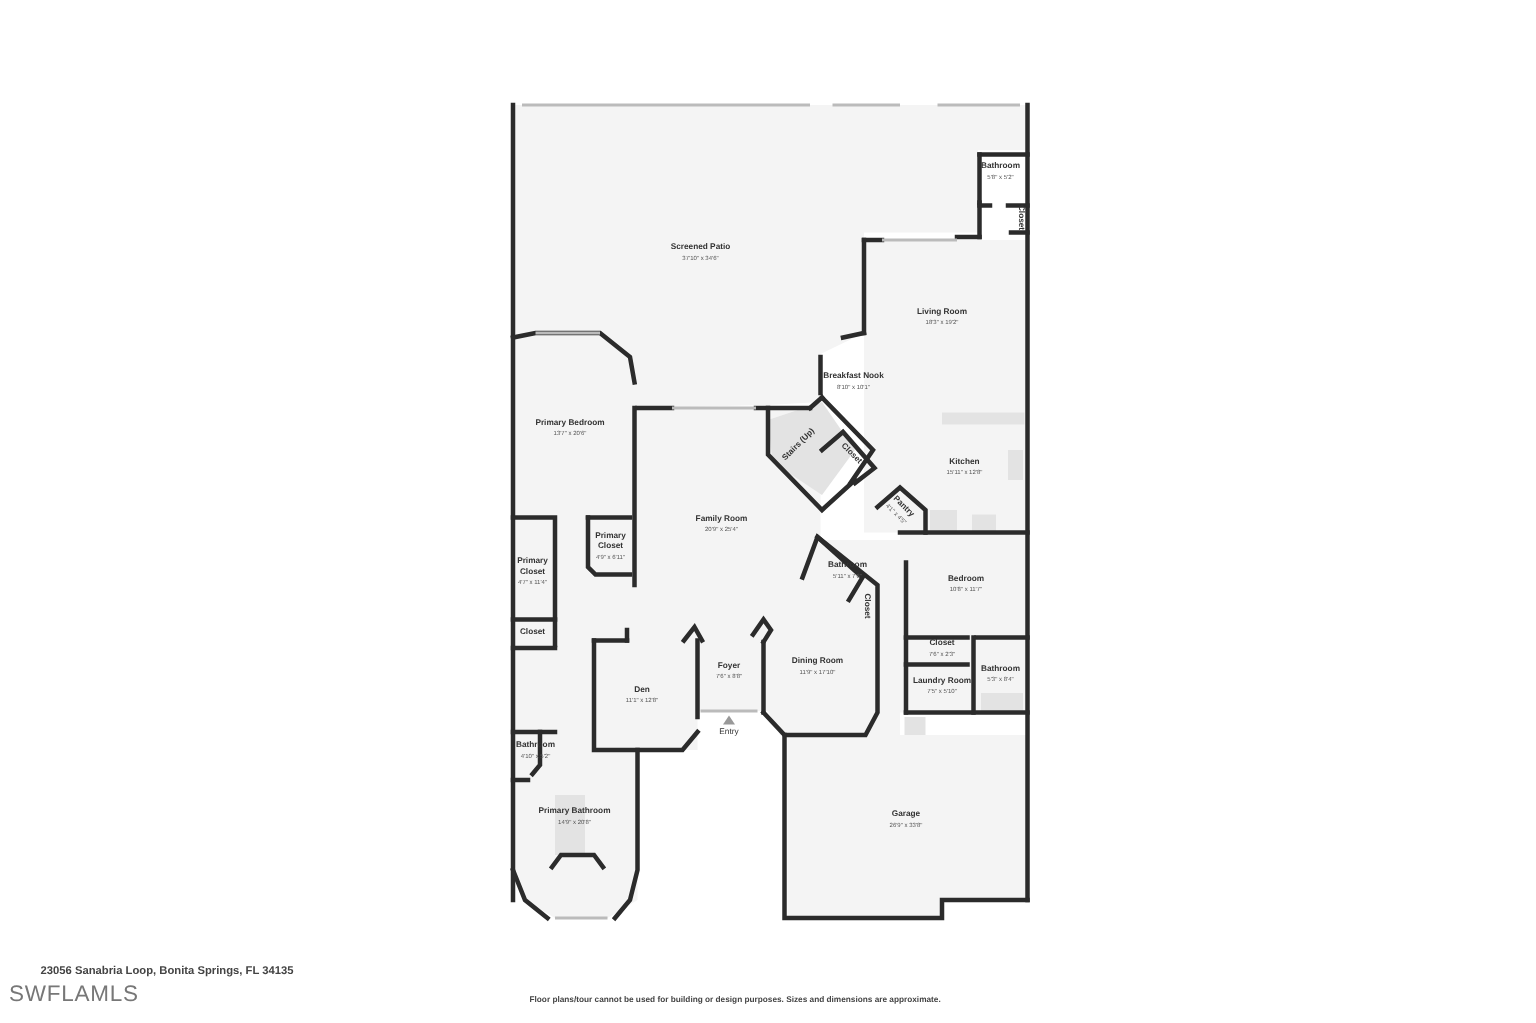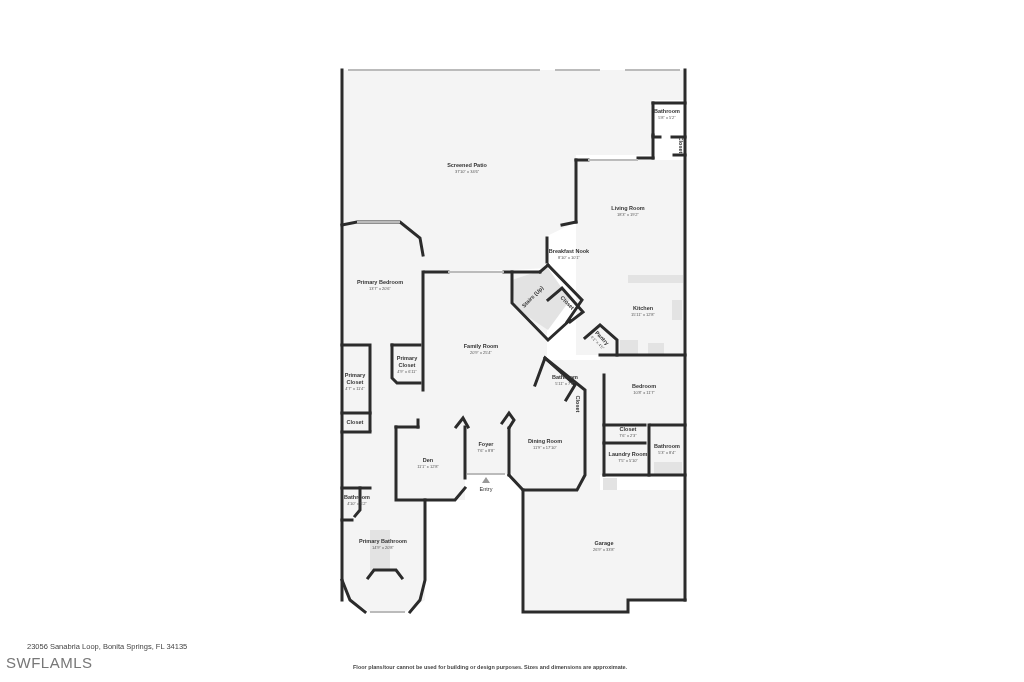--- a/index.html
+++ b/index.html
@@ -11,21 +11,21 @@
     .room-label {
       position: absolute; text-align: center; color: #333; transform: translate(-50%, -50%);
       white-space: nowrap; pointer-events: none;
     }
     .room-label .name { font-size: 5.5px; font-weight: bold; display: block; line-height: 7px; }
     .room-label .dims { font-size: 4px; display: block; line-height: 5px; color: #555; }
     .room-label.rot90 { transform: translate(-50%, -50%) rotate(90deg); }
     .room-label.rot45 { transform: translate(-50%, -50%) rotate(-45deg); }
     .room-label.rot45b { transform: translate(-50%, -50%) rotate(45deg); }
     .address {
-      position: absolute; left: 17px; top: 642px; font-size: 7.5px; font-weight: normal; color: #444; padding-left: 10px;
+      position: absolute; left: 17px; top: 642px; font-size: 7.5px; font-weight: bold; color: #444; padding-left: 10px;
     }
     .watermark {
       position: absolute; left: 6px; top: 654px; font-size: 15px; color: #777; letter-spacing: 0.5px;
     }
     .disclaimer {
       position: absolute; left: 353px; top: 664px; font-size: 5.5px; color: #444; font-weight: bold;
     }
     .entry-marker {
       position: absolute; left: 482px; top: 477px; width: 0; height: 0;
       border-left: 4px solid transparent; border-right: 4px solid transparent; border-bottom: 6px solid #999;

